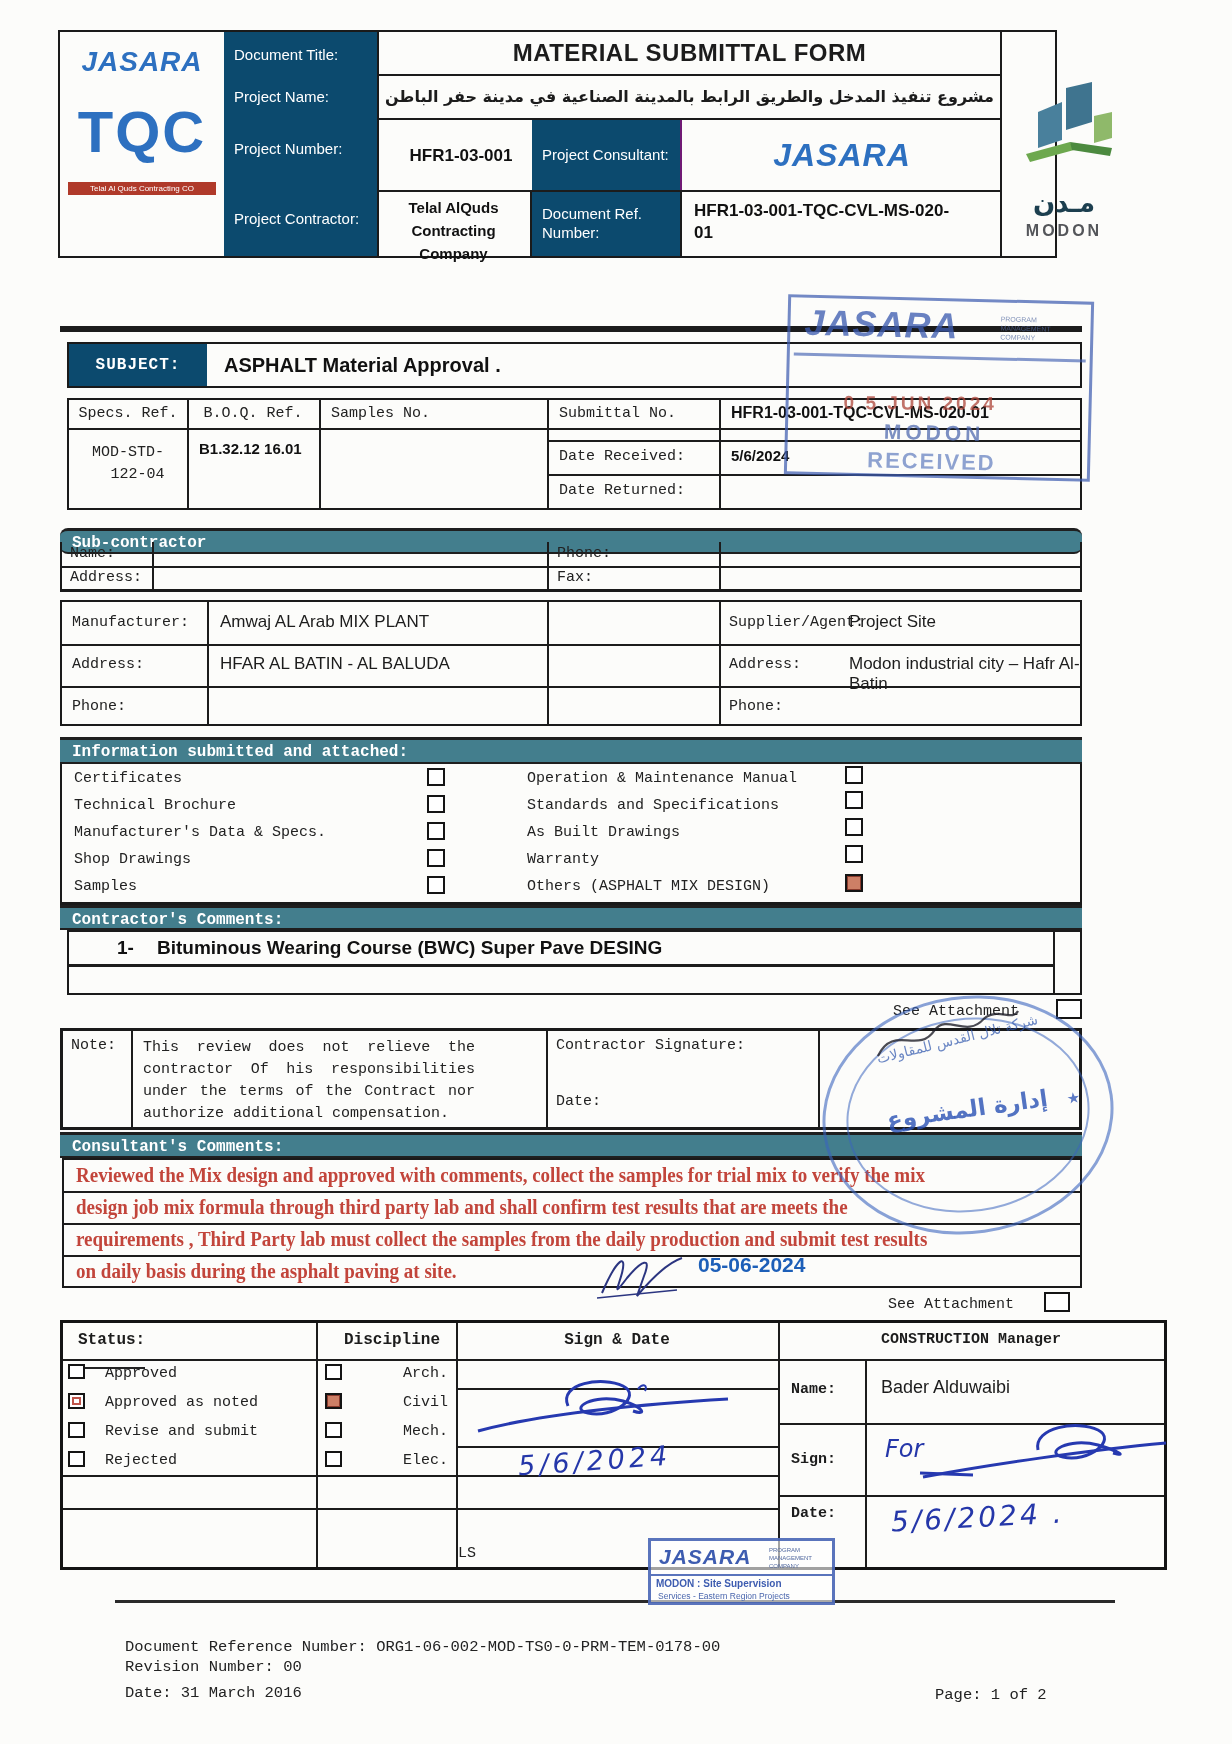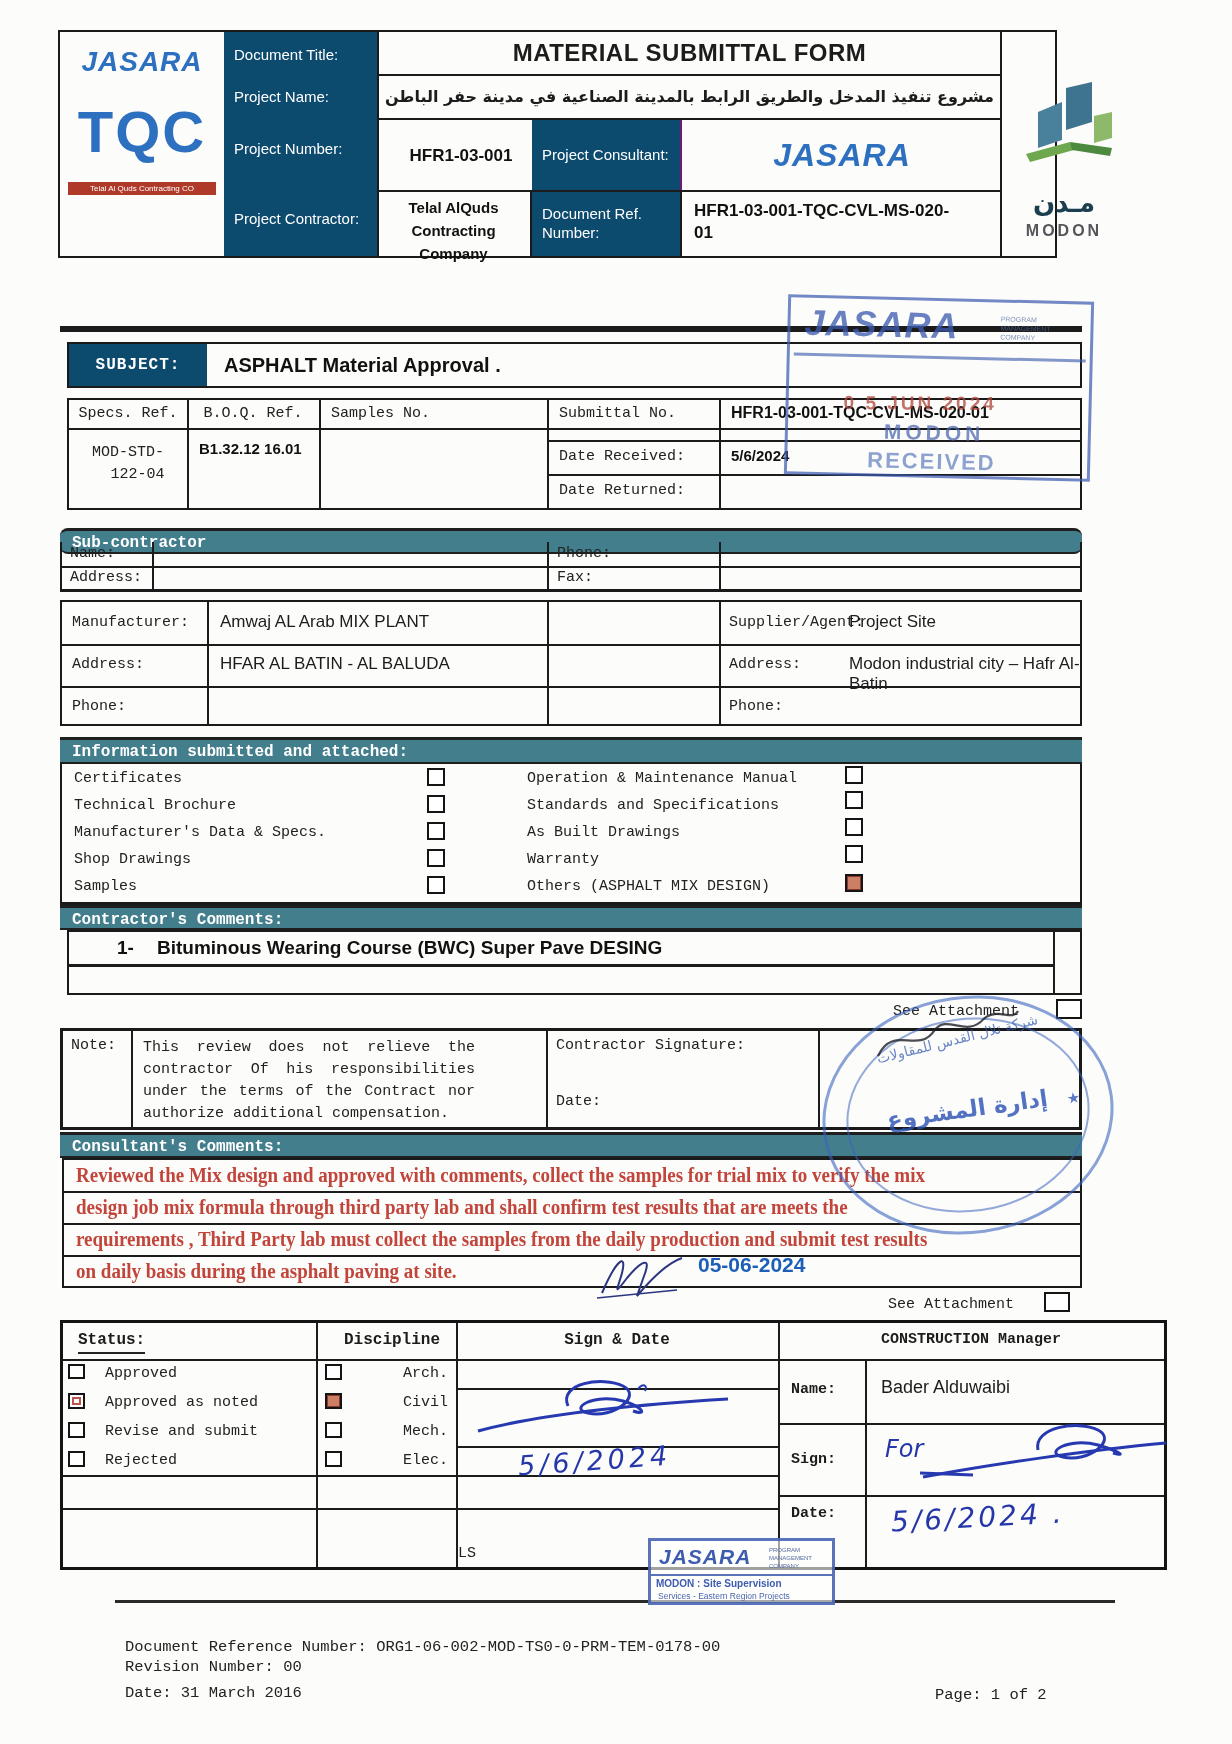--- a/index.html
+++ b/index.html
@@ -243,21 +243,21 @@
     <div class="abs vline" style="left:802px;top:36px;height:208px;"></div>
 
     <div class="abs hline" style="left:0;top:36px;width:1101px;"></div>
     <div class="abs hline" style="left:0;top:152px;width:715px;"></div>
     <div class="abs hline" style="left:0;top:185px;width:715px;"></div>
     <div class="abs hline" style="left:393px;top:65px;width:322px;"></div>
     <div class="abs hline" style="left:393px;top:123px;width:322px;"></div>
     <div class="abs hline" style="left:715px;top:100px;width:386px;"></div>
     <div class="abs hline" style="left:715px;top:172px;width:386px;"></div>
 
-    <div class="abs mono" style="left:15px;top:8px;font-size:16px;font-weight:bold;border-bottom:2px solid #222;padding-bottom:3px;">Status:</div>
+    <div class="abs mono" style="left:15px;top:8px;font-size:16px;font-weight:bold;border-bottom:2px solid #222;padding-bottom:18px;">Status:</div>
     <div class="abs mono" style="left:253px;top:8px;width:152px;text-align:center;font-size:16px;font-weight:bold;">Discipline</div>
     <div class="abs mono" style="left:393px;top:8px;width:322px;text-align:center;font-size:16px;font-weight:bold;">Sign &amp; Date</div>
     <div class="abs mono" style="left:715px;top:8px;width:386px;text-align:center;font-size:15px;font-weight:bold;">CONSTRUCTION Manager</div>
 
     <span class="cb" style="left:5px;top:41px;width:17px;height:15px;"></span>
     <div class="abs lbl" style="left:42px;top:42px;">Approved</div>
     <span class="cb cb-outline" style="left:5px;top:70px;width:17px;height:16px;"></span>
     <div class="abs lbl" style="left:42px;top:71px;">Approved as noted</div>
     <span class="cb" style="left:5px;top:99px;width:17px;height:16px;"></span>
     <div class="abs lbl" style="left:42px;top:100px;">Revise and submit</div>

